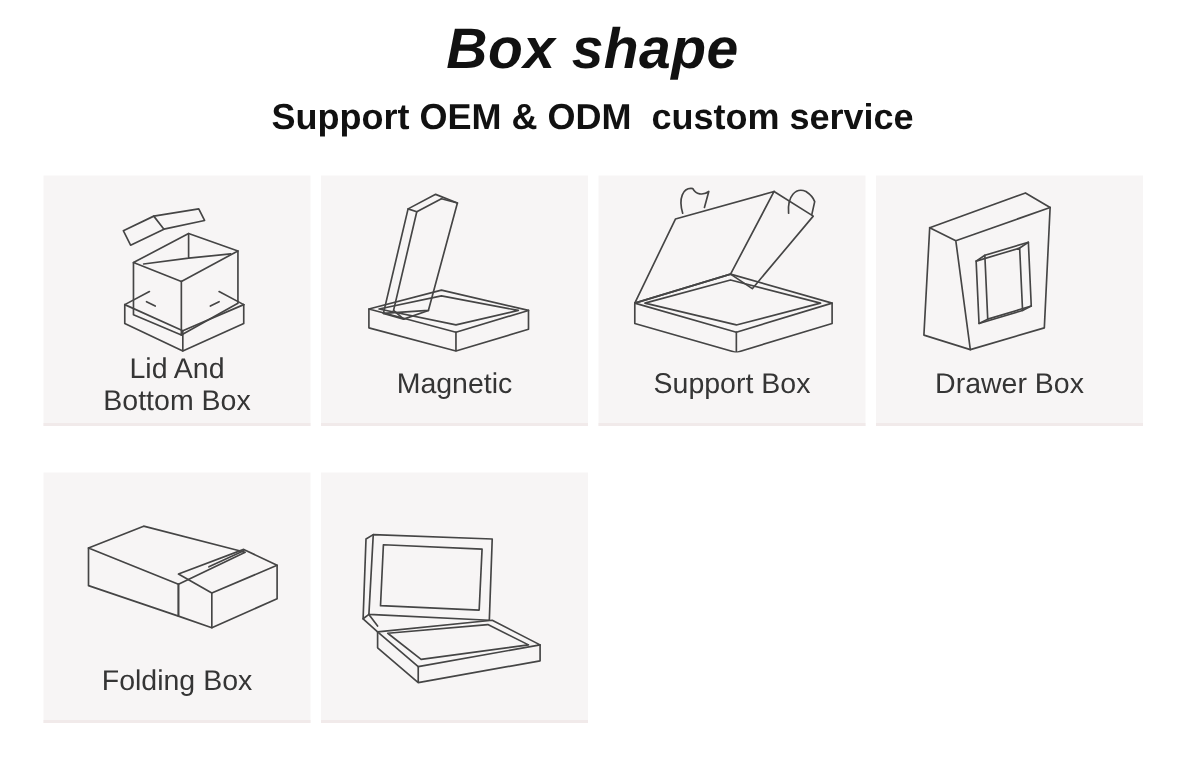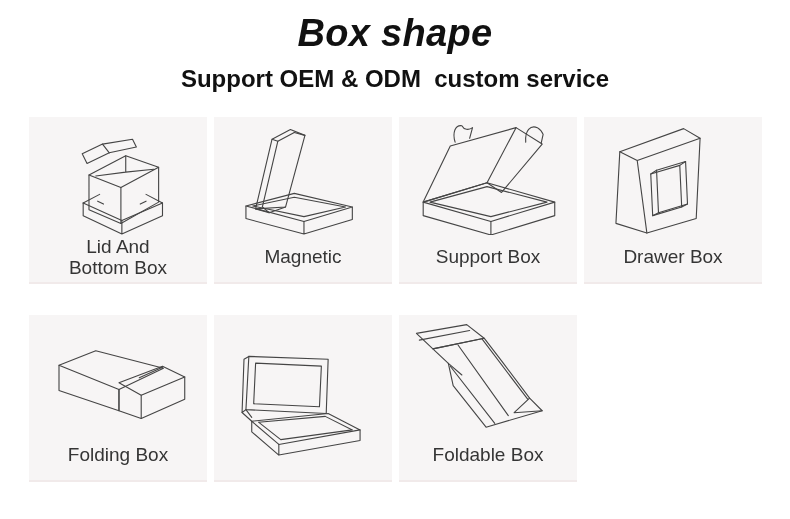--- a/index.html
+++ b/index.html
@@ -176,32 +176,14 @@
         <path d="M40,25 L108,28 L106,70 L38,67 Z"></path>
         <path d="M33,18 L28,21 L26,76 L30,73"></path>
         <path d="M36,85 L115,77 L148,94 L64,109 Z"></path>
         <path d="M43,86 L112,80 L140,94 L66,104 Z"></path>
         <path d="M36,85 L36,96 L64,120 L64,109 M64,120 L148,105 L148,94"></path>
         <path d="M26,76 L36,85 M30,73 L36,81"></path>
       </svg>
     </div>
   </div>
 
-  <div class="cell">
-    <div class="art">
-      <svg width="178" height="118" viewBox="0 0 178 122">
-        <path d="M15,19 L67,10 L85,24 L32,35 Z"></path>
-        <path d="M18,26 L70,16"></path>
-        <path d="M32,35 L85,24 L105,50 L132,86 L145,99 L87,116 L53,73 L48,50 Z"></path>
-        <path d="M58,31 L110,104"></path>
-        <path d="M83,25 L130,87"></path>
-        <path d="M50,53 L96,112"></path>
-        <path d="M132,86 L116,101 L145,99"></path>
-        <path d="M48,50 L62,62"></path>
-      </svg>
-    </div>
-    <div class="label">
-      <div>Foldable Box</div>
-      <div></div>
-    </div>
-  </div>
 
 </div>
 
 </body></html>

